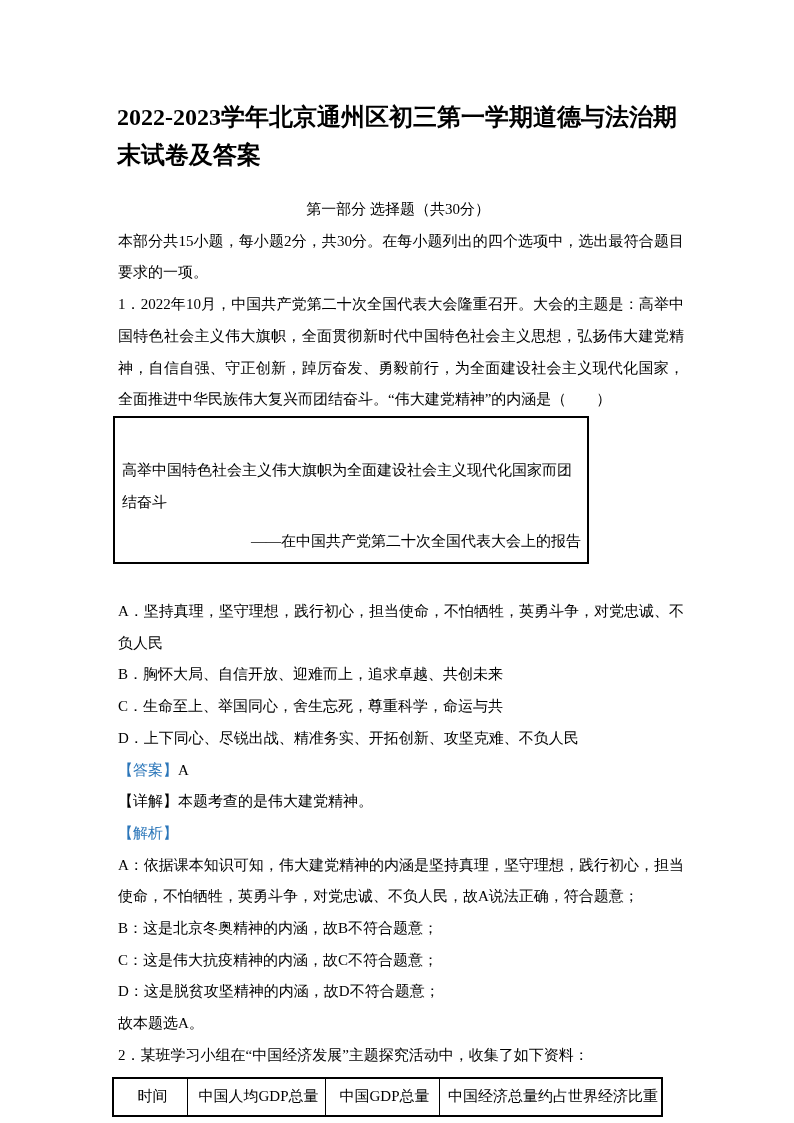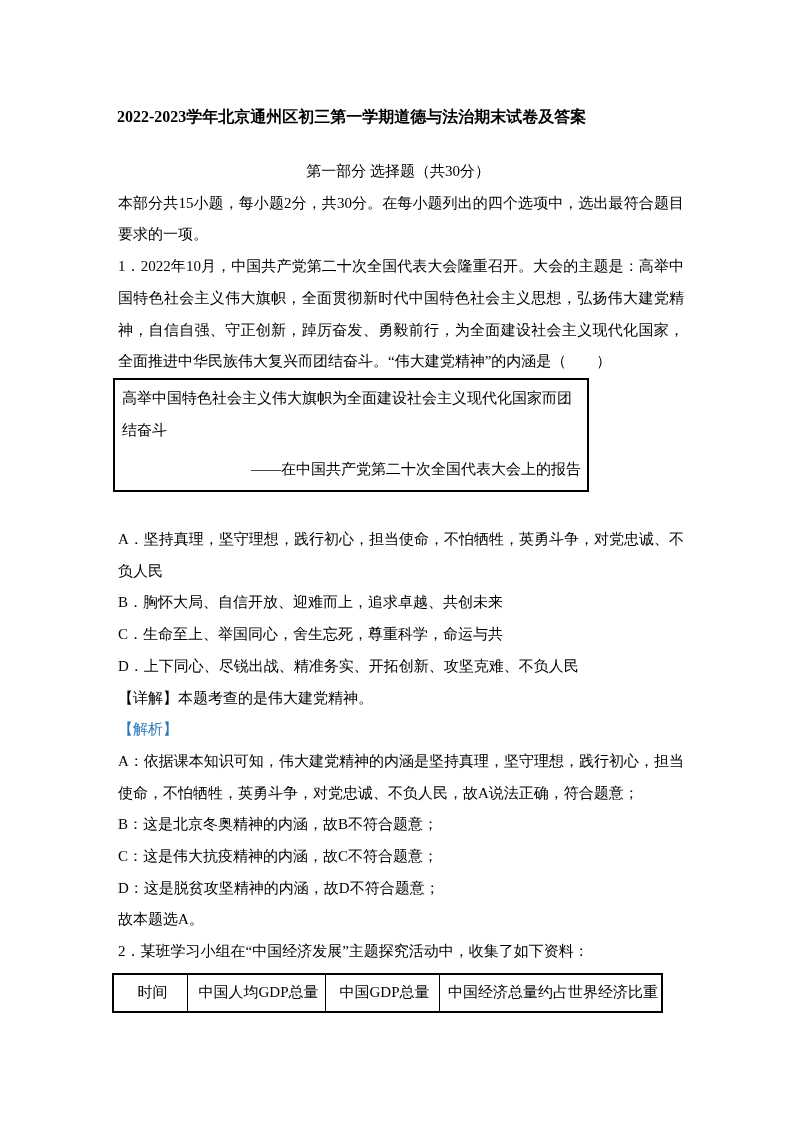--- a/index.html
+++ b/index.html
@@ -15,21 +15,21 @@
     font-family: "Liberation Serif", "DejaVu Serif", serif;
     color: #000000;
   }
   .page {
     position: absolute;
     top: 98px;
     left: 112px;
     width: 572px;
   }
   .doc-title {
-    font-size: 16px;
+    font-size: 24px;
     line-height: 38px;
     font-weight: bold;
     margin: 0 0 0 5px;
     text-align: left;
   }
   .section-heading {
     font-size: 15px;
     line-height: 31.7px;
     margin: 20px 0 0 0;
     text-align: center;
@@ -43,21 +43,21 @@
   }
   .quote-box {
     box-sizing: border-box;
     width: 476px;
     margin: 0 0 32px 1px;
     border: 2px solid #000000;
     padding: 3px 6px 4px 7px;
     font-size: 15px;
     line-height: 31.7px;
   }
-  .quote-line-1 { text-align: left; }
+  .quote-line-1 { text-align: left; margin-top: 34px; }
   .quote-line-2 { text-align: right; margin-top: 8px; }
   .label-blue { color: var(--answer-blue, #2B76B9); }
   .gdp-table {
     border-collapse: collapse;
     table-layout: fixed;
     margin: 5px 0 0 0;
     width: 504px;
     border: 2px solid #000000;
     font-size: 15px;
   }
@@ -91,20 +91,21 @@
   <div class="quote-box">
     <div class="quote-line-1">高举中国特色社会主义伟大旗帜为全面建设社会主义现代化国家而团结奋斗</div>
     <div class="quote-line-2">——在中国共产党第二十次全国代表大会上的报告</div>
   </div>
 
   <p class="body-par">A．坚持真理，坚守理想，践行初心，担当使命，不怕牺牲，英勇斗争，对党忠诚、不负人民</p>
   <p class="body-par">B．胸怀大局、自信开放、迎难而上，追求卓越、共创未来</p>
   <p class="body-par">C．生命至上、举国同心，舍生忘死，尊重科学，命运与共</p>
   <p class="body-par">D．上下同心、尽锐出战、精准务实、开拓创新、攻坚克难、不负人民</p>
 
+  <p class="body-par"><span class="label-blue">【答案】</span><span>A</span></p>
 
   <p class="body-par">【详解】本题考查的是伟大建党精神。</p>
 
   <p class="body-par"><span class="label-blue">【解析】</span></p>
 
   <p class="body-par">A：依据课本知识可知，伟大建党精神的内涵是坚持真理，坚守理想，践行初心，担当使命，不怕牺牲，英勇斗争，对党忠诚、不负人民，故A说法正确，符合题意；</p>
   <p class="body-par">B：这是北京冬奥精神的内涵，故B不符合题意；</p>
   <p class="body-par">C：这是伟大抗疫精神的内涵，故C不符合题意；</p>
   <p class="body-par">D：这是脱贫攻坚精神的内涵，故D不符合题意；</p>
 

